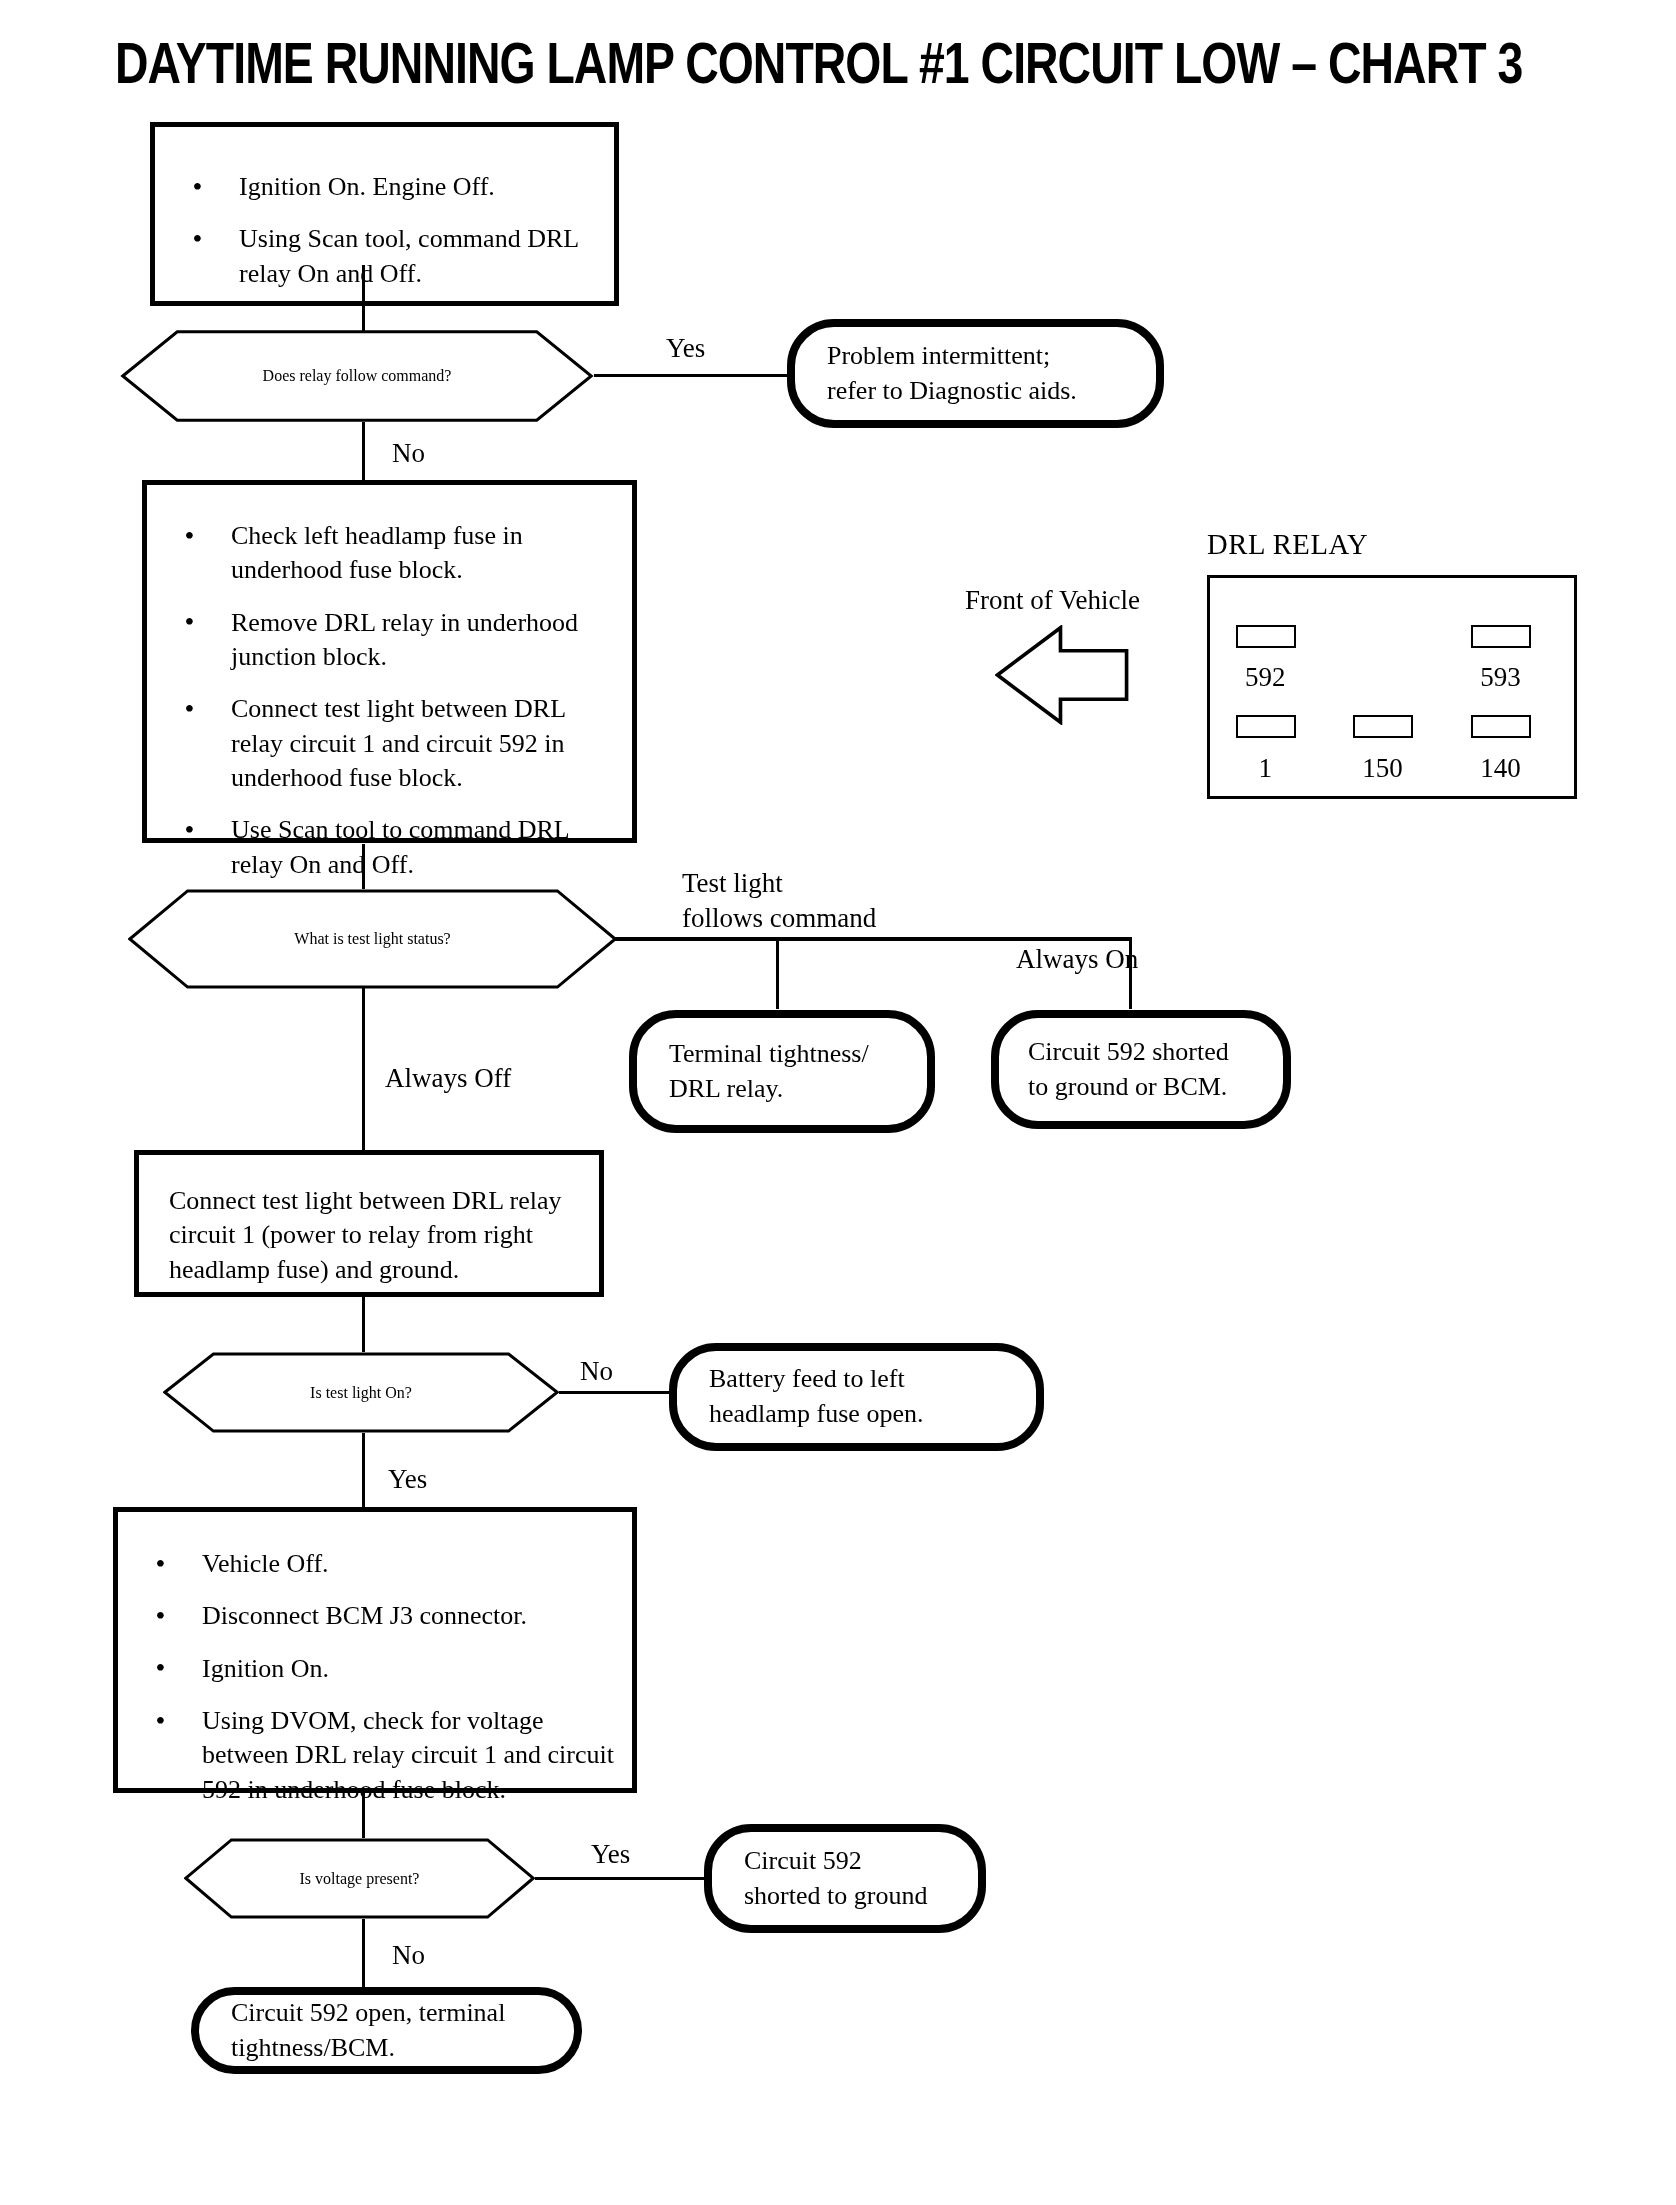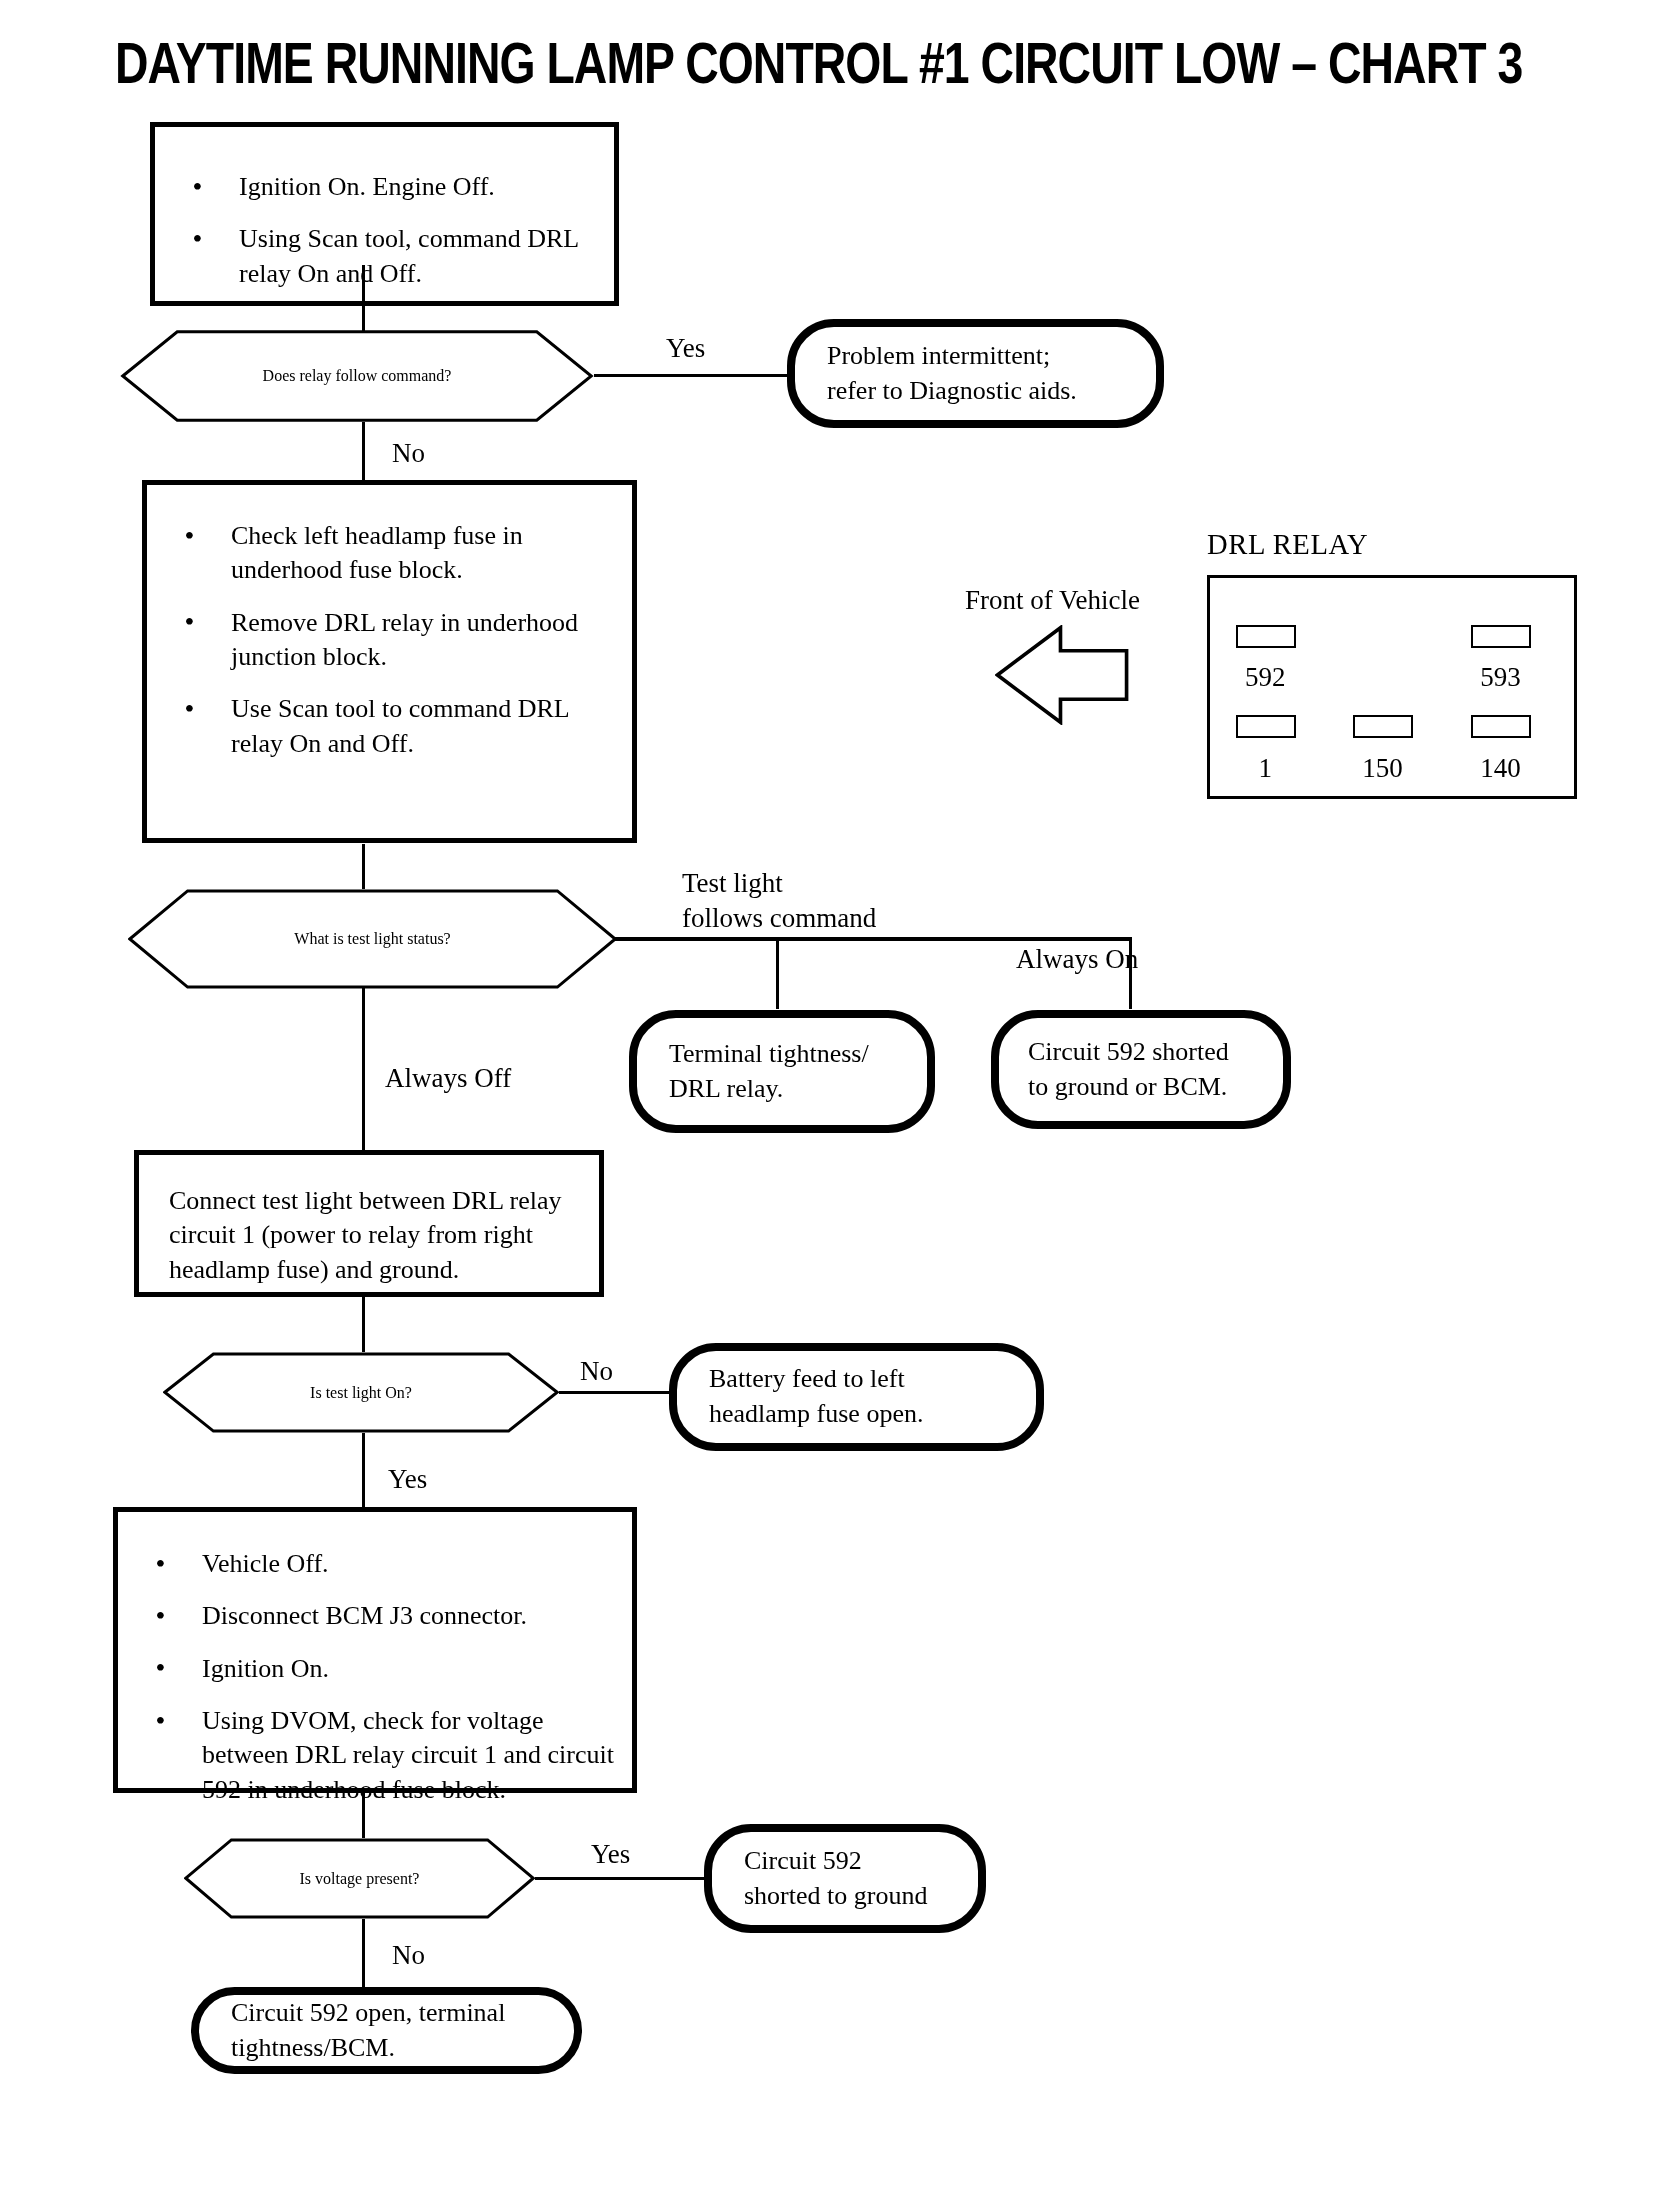--- a/index.html
+++ b/index.html
@@ -157,20 +157,21 @@
 refer to Diagnostic aids.</div>
   </div>
 
   <div class="line" style="left:362px; top:422px; width:3px; height:58px;"></div>
   <div class="edge-label" style="left:392px; top:436px;">No</div>
 
   <div class="pbox" style="left:142px; top:480px; width:495px; height:363px; padding:34px 16px 0 34px;">
     <ul>
         <li>Check left headlamp fuse in underhood fuse block.</li>
         <li>Remove DRL relay in underhood junction block.</li>
+        <li>Connect test light between DRL relay circuit 1 and circuit 592 in underhood fuse block.</li>
         <li>Use Scan tool to command DRL relay On and Off.</li>
       </ul>
   </div>
 
   <div class="relay-title">DRL RELAY</div>
   <div class="front-label">Front of Vehicle</div>
   <div class="arrow-icon">
     <svg width="134" height="100" viewBox="0 0 221 164">
       <polygon points="4,82 108,4 108,42 217,42 217,122 108,122 108,160" fill="#ffffff" stroke="#000000" stroke-width="6" stroke-linejoin="miter"></polygon>
     </svg>

